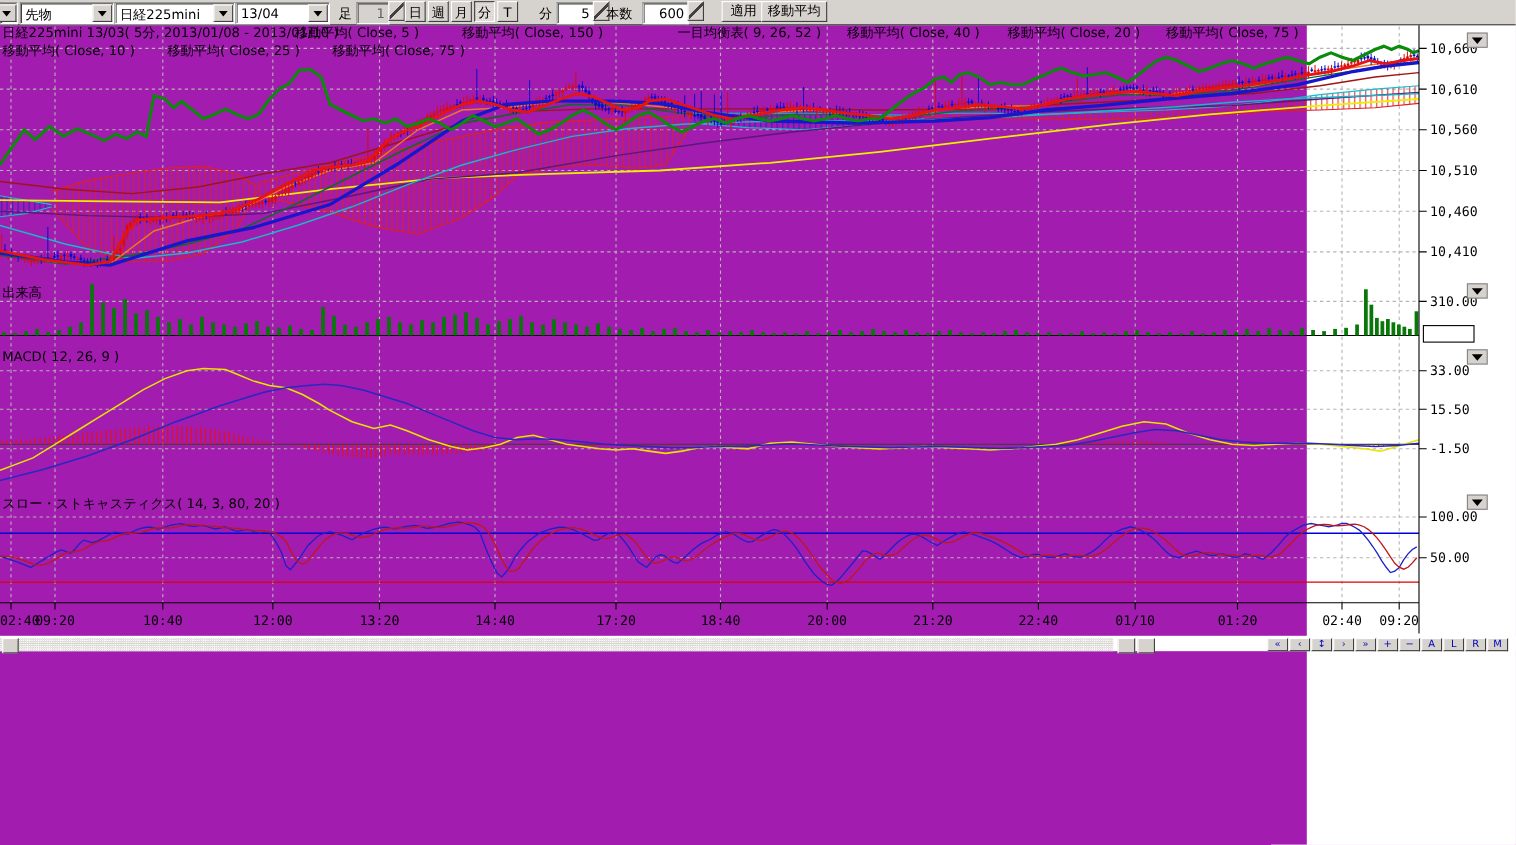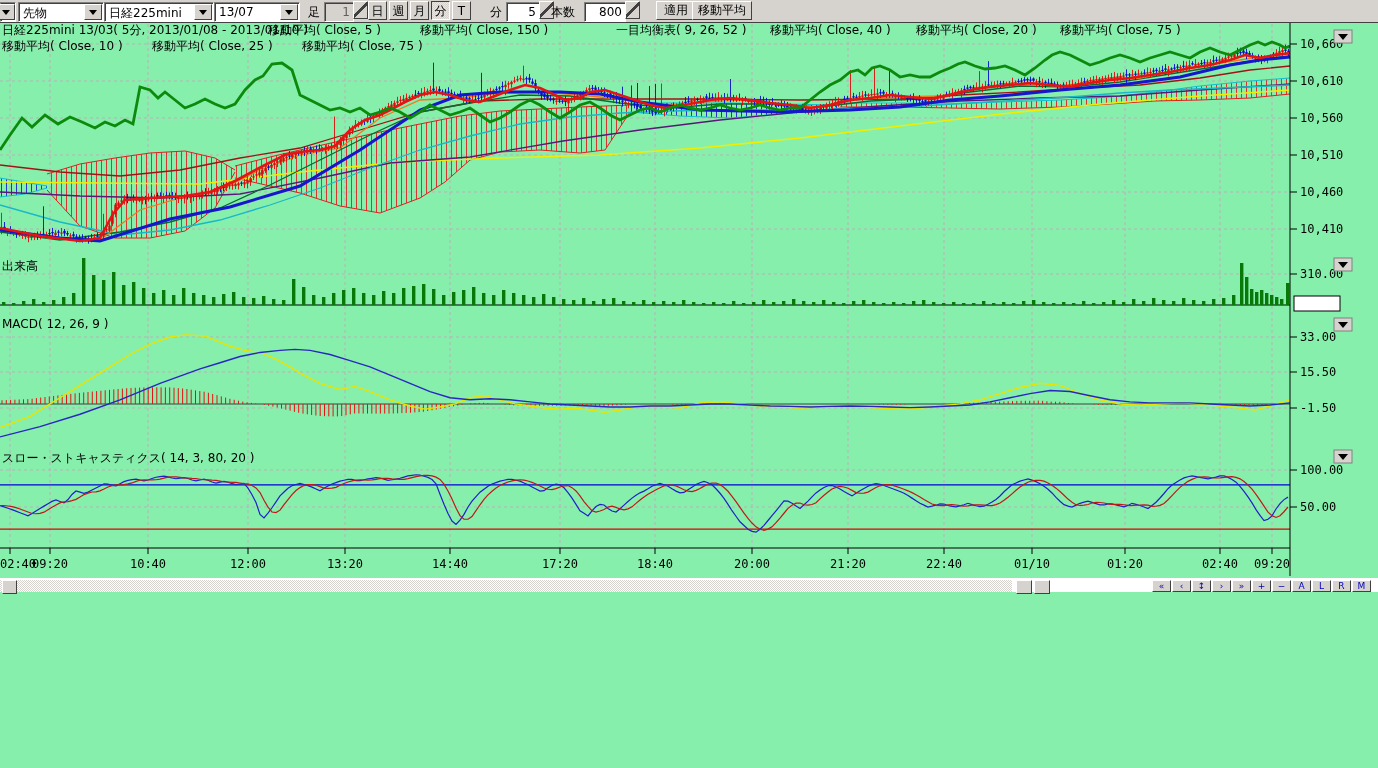--- a/index.html
+++ b/index.html
@@ -1,17 +1,17 @@
 <!DOCTYPE html>
 <html><head>
 <meta charset="utf-8">
 <style>
   html,body{margin:0;padding:0;background:#fff;width:1378px;height:768px;overflow:hidden;
     font-family:"DejaVu Sans",sans-serif;}
-  #app{position:relative;width:1378px;height:768px;background:#86efac;}
+  #app{position:relative;width:1188px;height:768px;background:#a21caf;}
   
   .toolbar{position:absolute;left:0;top:0;width:1378px;height:22px;background:#d6d3ce;
     border-bottom:1px solid #404040;}
   .tb-label{position:absolute;top:4px;font-size:12px;color:#000;white-space:nowrap;}
   .combo{position:absolute;top:2px;height:18px;background:#fff;
     border:1px solid;border-color:#808080 #fff #fff #808080;
     box-shadow:inset 1px 1px 0 #404040;}
   .combo .val{position:absolute;left:4px;top:2px;font-size:12px;white-space:nowrap;}
   .combo .arrow{position:absolute;right:1px;top:1px;width:16px;height:14px;background:#d6d3ce;
     border:1px solid;border-color:#fff #404040 #404040 #fff;}
@@ -63,21 +63,21 @@
           <span class="tri"></span>
         </span>
     </div>
     <div class="combo" style="left:104px;width:108px">
       <span class="val">日経225mini</span>
       <span class="arrow">
           <span class="tri"></span>
         </span>
     </div>
     <div class="combo" style="left:214px;width:84px">
-      <span class="val">13/07</span>
+      <span class="val">13/04</span>
       <span class="arrow">
           <span class="tri"></span>
         </span>
     </div>
 
     <span class="tb-label" style="left:308px">足</span>
     <div class="spinfield" style="left:324px;width:28px">
       <span class="val">1</span>
     </div>
     <span class="spinbtn" style="left:353px"></span>
@@ -89,21 +89,21 @@
     <span class="pbtn" style="left:452px">T</span>
 
     <span class="tb-label" style="left:490px">分</span>
     <div class="spinfield" style="left:506px;width:32px;background:#fff">
       <span class="val" style="color:#000">5</span>
     </div>
     <span class="spinbtn" style="left:539px"></span>
 
     <span class="tb-label" style="left:551px">本数</span>
     <div class="spinfield" style="left:584px;width:40px;background:#fff">
-      <span class="val" style="color:#000">800</span>
+      <span class="val" style="color:#000">600</span>
     </div>
     <span class="spinbtn" style="left:625px"></span>
 
     <span class="cbtn" style="left:656px;width:40px">適用</span>
     <span class="cbtn" style="left:692px;width:60px">移動平均</span>
   </div>
 
   <svg id="chartsvg" width="1378" height="600" style="position:absolute;left:0;top:0">
       <defs>
         <pattern id="hatchR" width="5" height="4" patternUnits="userSpaceOnUse">

